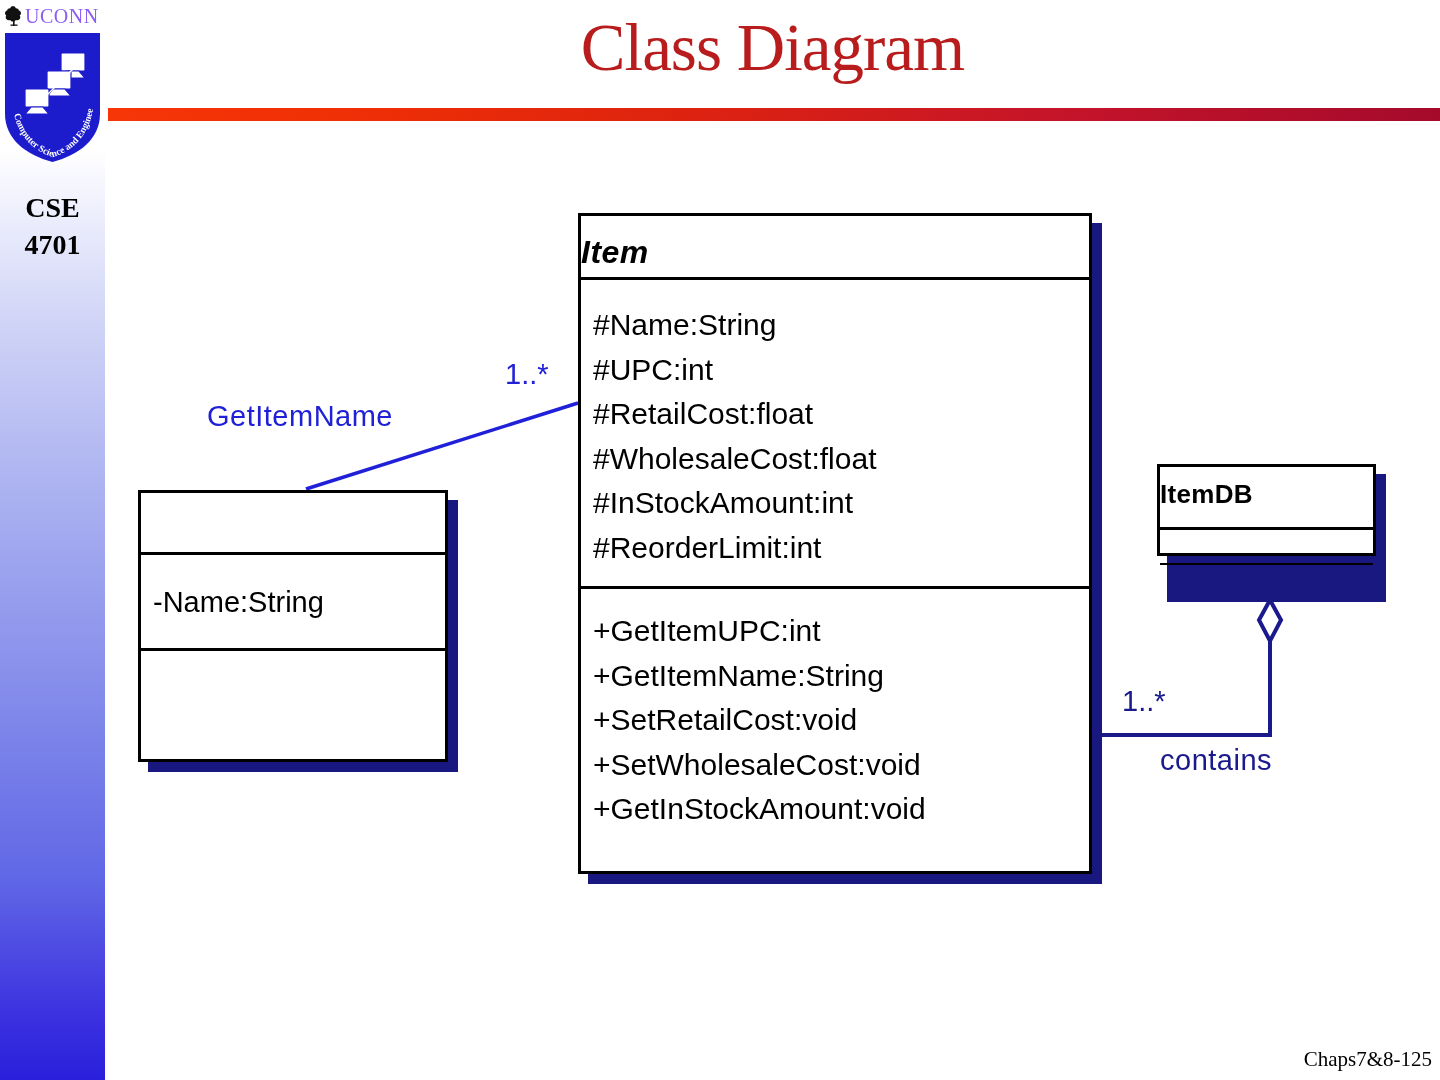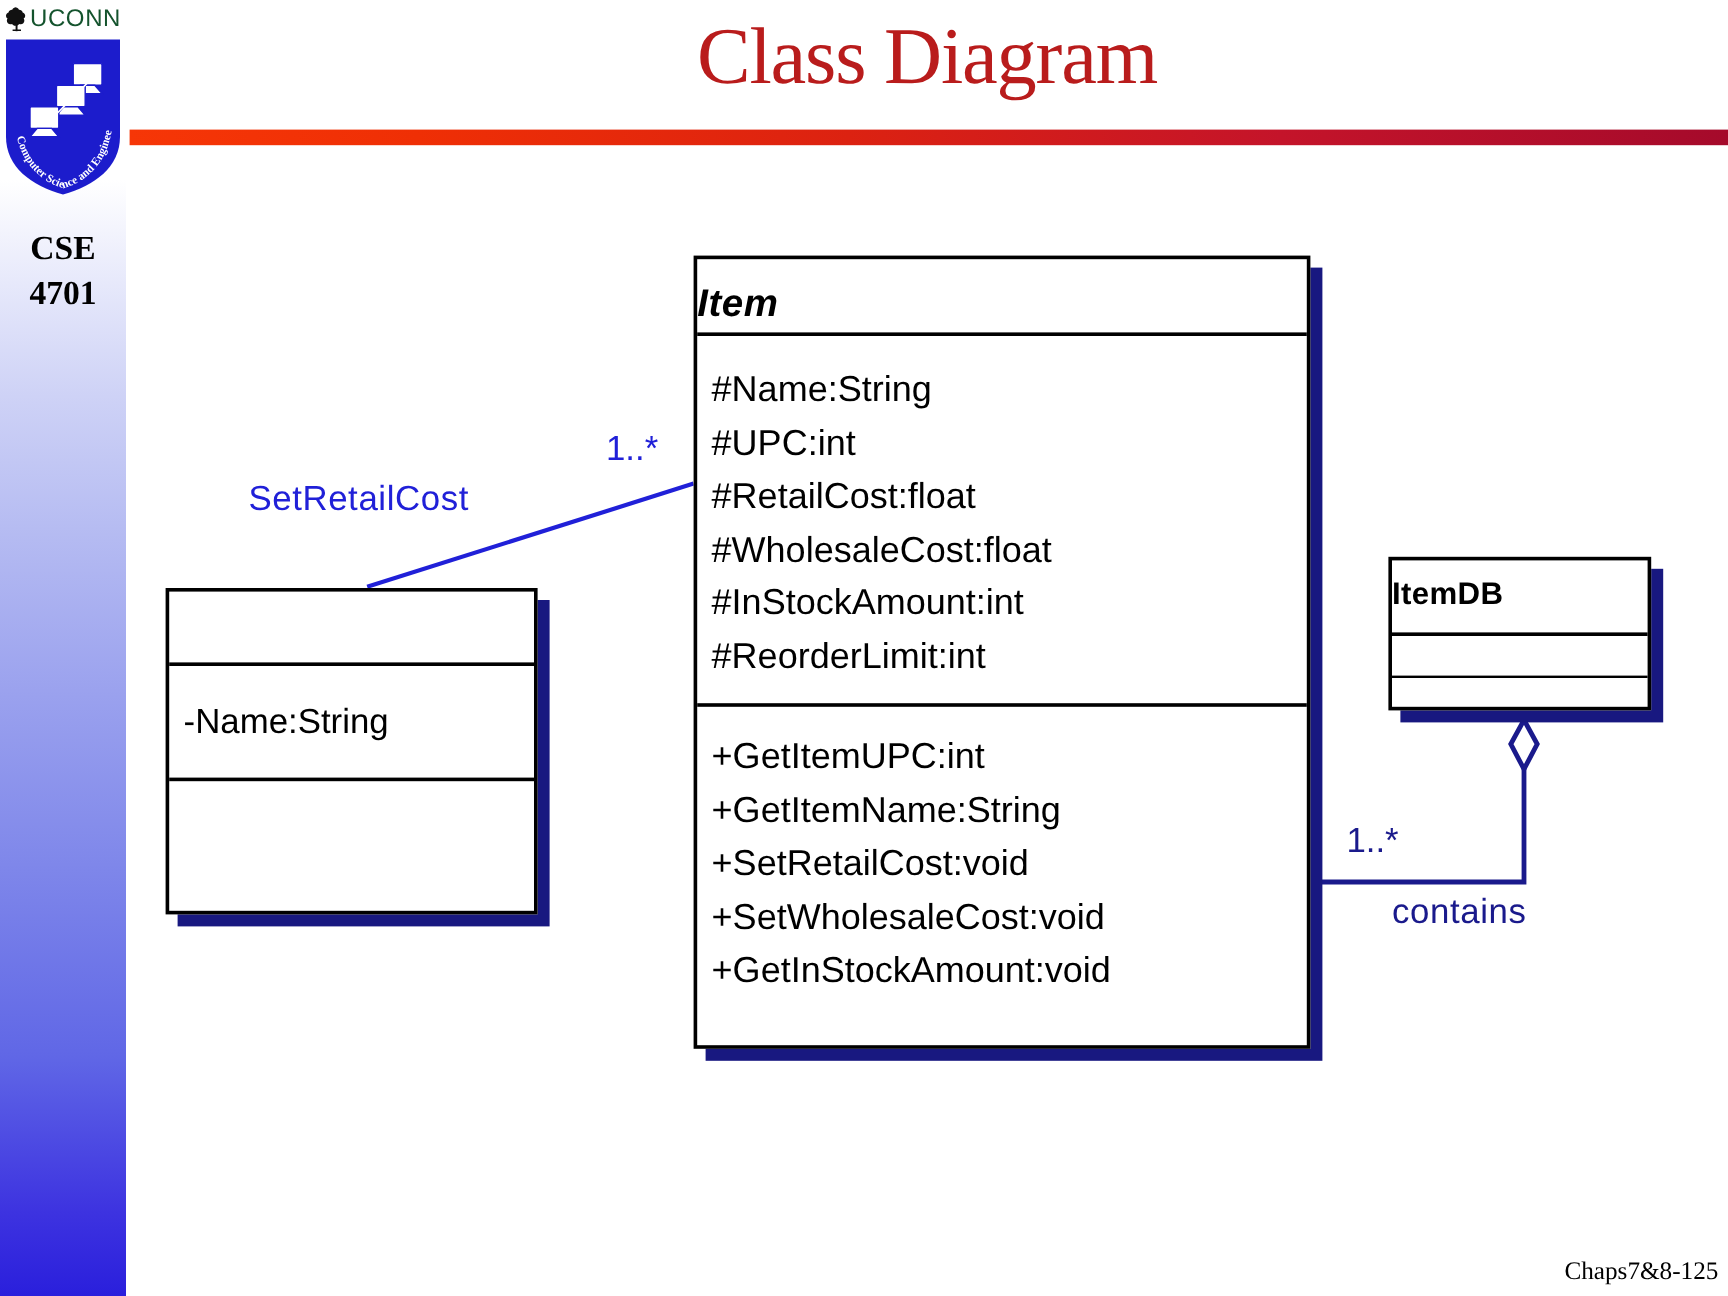--- a/index.html
+++ b/index.html
@@ -15,22 +15,22 @@
   #sidebar{
     position:absolute;left:0;top:0;width:105px;height:1080px;
     background:linear-gradient(to bottom,#ffffff 0px,#ffffff 150px,#e7e9fb 235px,#ced2f6 330px,#b6bcf2 440px,#9aa1ee 580px,#7f87ea 720px,#6067e6 880px,#3d33e0 1010px,#2a1fdc 1080px);
   }
   #uconn-bar{
     position:absolute;left:0;top:0;width:105px;height:31px;
     background:#ffffff;
     display:flex;align-items:center;
   }
   #uconn-word{
-    font-family:Liberation Sans, sans-serif;
-    font-size:20px;letter-spacing:.5px;color:#14532d;
+    font-family:Liberation Serif, serif;
+    font-size:20px;letter-spacing:.5px;color:#8b5cf6;
     margin-left:25px;line-height:1;
   }
   #uconn-emblem{position:absolute;left:2px;top:3px;}
 
   #shield{position:absolute;left:3px;top:31px;width:99px;height:133px;}
   #cse-label{
     position:absolute;left:0;top:190px;width:105px;
     text-align:center;
     font-family:"Liberation Serif", serif;
     font-weight:bold;font-size:28px;color:#000;
@@ -81,21 +81,21 @@
   
   #cust-box{left:138px;top:490px;width:310px;height:272px;}
   #cust-shadow{left:148px;top:500px;width:310px;height:272px;}
   #cust-name{position:absolute;left:0;top:12px;font-size:29px;letter-spacing:.3px;}
   #cust-div1{top:59px;}
   #cust-div2{top:155px;}
   #cust-attrs{position:absolute;left:12px;top:88px;}
   #cust-attrs .member{font-size:29px;line-height:42px;}
 
   
-  #db-box{left:1157px;top:464px;width:219px;height:128px;}
+  #db-box{left:1157px;top:464px;width:219px;height:92px;}
   #db-shadow{left:1167px;top:474px;width:219px;height:128px;}
   #db-name{position:absolute;left:0;top:12px;font-size:26px;letter-spacing:.3px;}
   #db-div1{top:60px;}
   #db-div2{top:96px;height:2px;}
 
   
   .assoc-label{position:absolute;font-family:"Liberation Sans",sans-serif;white-space:nowrap;}
   #lbl-groceryorder{left:207px;top:400px;font-size:29px;color:#2020d8;letter-spacing:.5px;}
   #lbl-mult-left{left:505px;top:358px;font-size:29px;color:#2020d8;}
   #lbl-mult-right{left:1122px;top:685px;font-size:29px;color:#1a1a8c;}
@@ -157,21 +157,21 @@
 
   <svg width="1440" height="1080" style="position:absolute;left:0;top:0;">
 
     <line x1="306" y1="489" x2="578" y2="403" stroke="#2020d8" stroke-width="3.5"></line>
 
     <polyline points="1270,640 1270,735 1095,735" fill="none" stroke="#1a1a8c" stroke-width="4"></polyline>
 
     <polygon points="1270,600 1281,620 1270,641 1259,620" fill="#ffffff" stroke="#1a1a8c" stroke-width="4"></polygon>
   </svg>
 
-  <div class="assoc-label" id="lbl-groceryorder">SetRetailCost</div>
+  <div class="assoc-label" id="lbl-groceryorder">GetItemName</div>
   <div class="assoc-label" id="lbl-mult-left">1..*</div>
   <div class="assoc-label" id="lbl-mult-right">1..*</div>
   <div class="assoc-label" id="lbl-contains">contains</div>
 
   <div class="shadow" id="item-shadow"></div>
   <div class="umlbox" id="item-box">
     <div class="cname" id="item-name">Item</div>
     <div class="divider" id="item-div1"></div>
     <div class="divider" id="item-div2"></div>
     <div id="item-attrs">

